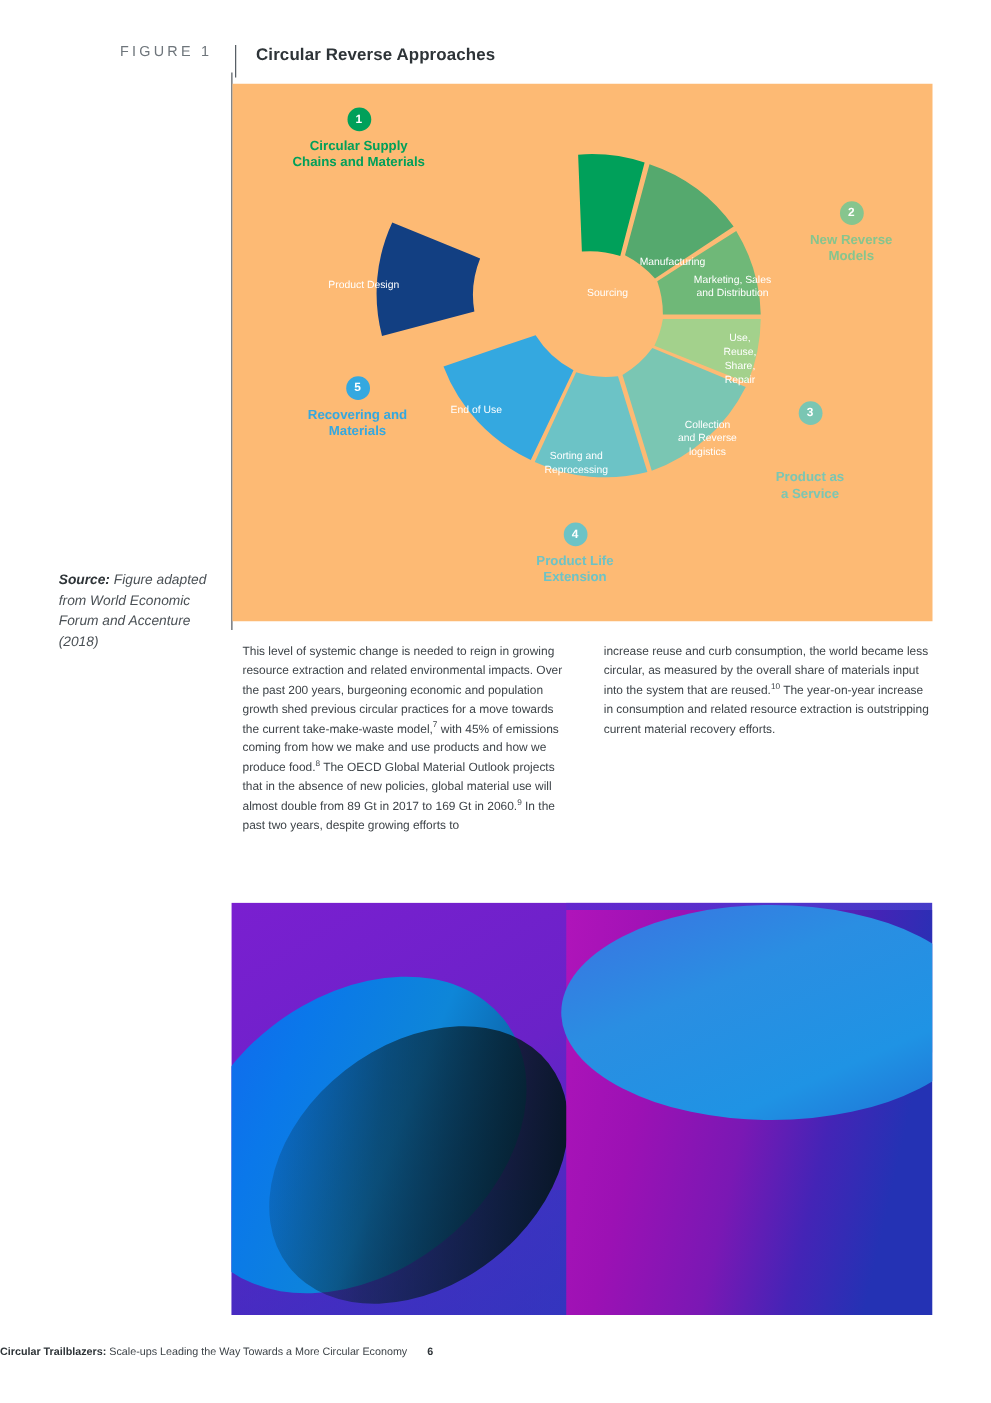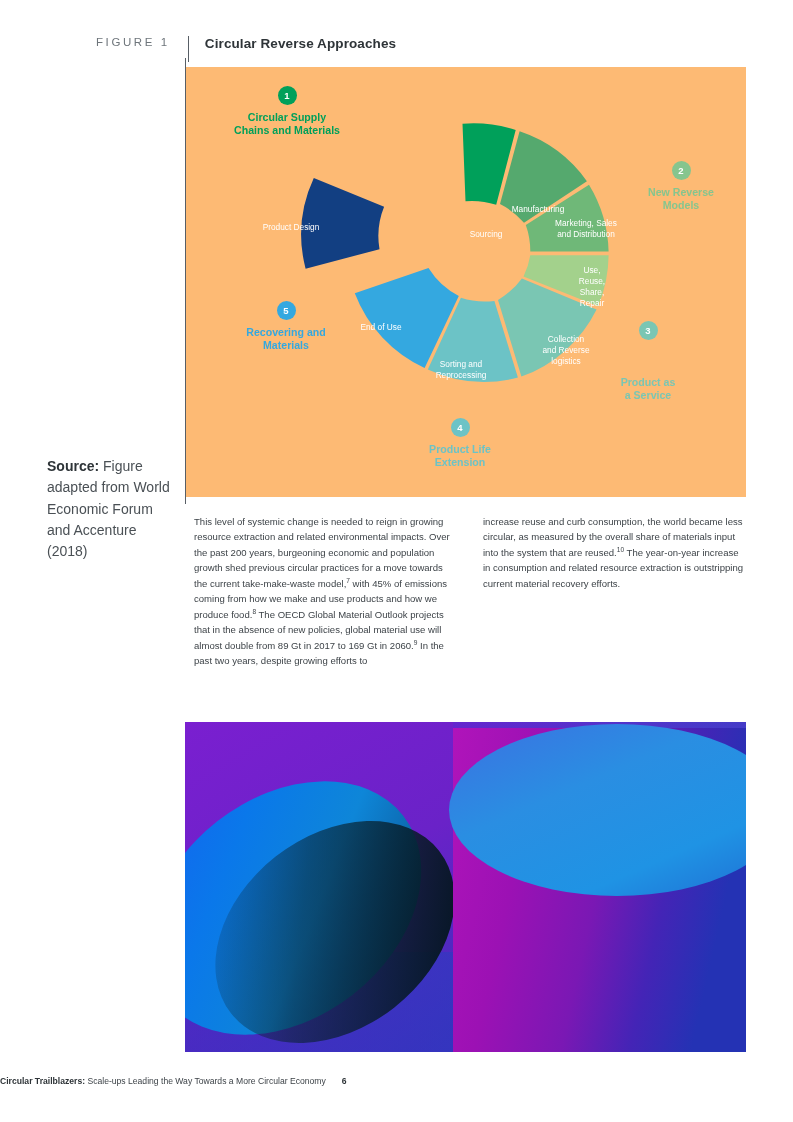--- a/index.html
+++ b/index.html
@@ -106,23 +106,24 @@
   #callout-3 { left: 588px; top: 320px; width: 120px; }
   #callout-4 { left: 400px; top: 417px; width: 120px; }
   #callout-5 { left: 222px; top: 300px; width: 128px; }
 
   
   #source-note {
     position: absolute;
     left: 47px;
     top: 456px;
     width: 132px;
-    font-size: 14px;
+    font-size: 11px;
     line-height: 1.52;
     color: #4a5055;
+    font-style: italic;
   }
   #source-note b { font-weight: 700; color: #2e3438; }
 
   
   #body-columns {
     position: absolute;
     left: 194px;
     top: 514px;
     width: 552px;
     display: flex;

